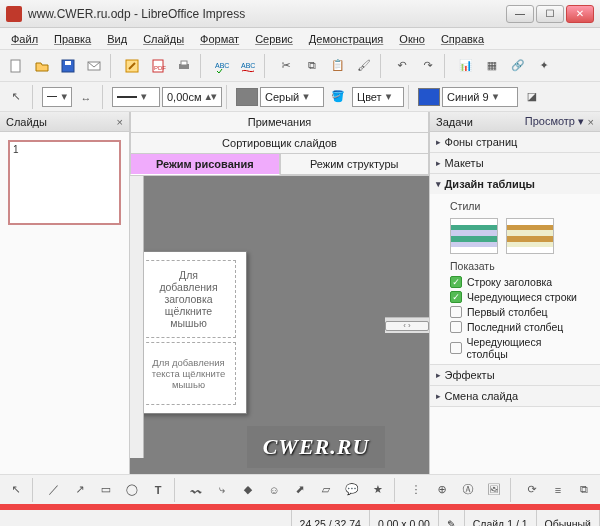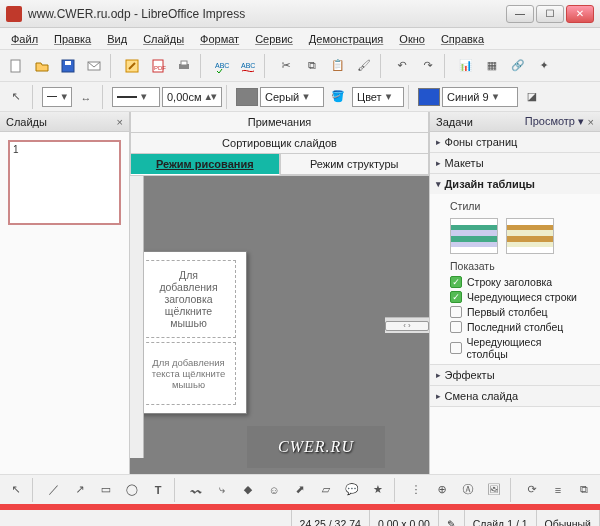--- a/index.html
+++ b/index.html
@@ -21,27 +21,27 @@
 .slidepanel { width:130px; border-right:1px solid #ccc; background:#fafafa; display:flex; flex-direction:column; }
 .panelhdr { height:20px; background:linear-gradient(#eee,#ddd); border-bottom:1px solid #ccc; display:flex; align-items:center; padding:0 6px; font-size:11px; }
 .panelhdr .x { margin-left:auto; color:#666; }
 .thumbwrap { padding:8px; }
 .thumb { border:2px solid #c88; background:#fff; aspect-ratio:4/3; position:relative; }
 .thumb .num { position:absolute; top:2px; left:3px; font-size:10px; color:#333; }
 .center { flex:1; background:#ddd; display:flex; flex-direction:column; border-right:1px solid #ccc; }
 .viewtabs { background:#f2f2f2; border-bottom:1px solid #ccc; padding:0; }
 .tabrow { display:flex; }
 .vtab { flex:1; text-align:center; padding:4px 2px; border:1px solid #ccc; border-top:none; background:#f6f6f6; font-size:11px; }
-.vtab.active { background:#14b8a6; font-weight:bold; border-bottom-color:#fff;text-decoration:underline; }
+.vtab.active { background:#f0abfc; font-weight:bold; border-bottom-color:#fff; }
 .canvas { flex:1; display:flex; flex-direction:row; align-items:center; background:#808080; overflow:hidden; position:relative; }
 .ruler-v { position:absolute; left:0; top:0; bottom:16px; width:14px; background:#eee; border-right:1px solid #bbb; }
 .slide { width:74%; margin-top:14px; background:#fff; border:1px solid #888; box-shadow:2px 2px 4px rgba(0,0,0,.3); }
 .slide .titleph { margin:8px 10px 4px; border:1px dashed #aaa; padding:8px; text-align:center; font-size:10.5px; color:#666; }
 .slide .bodyph { margin:4px 10px 8px; border:1px dashed #aaa; padding:14px 8px; text-align:center; font-size:9.5px; color:#777; min-height:50px; }
-.watermark { margin-top:auto; margin-bottom:6px; width:88%; height:42px; display:flex; align-items:center; justify-content:center; font-family:Georgia,serif; font-size:16px; font-style:italic; font-weight:normal; color:#fff; text-shadow:1px 1px 2px #000; letter-spacing:1px; background:rgba(0,0,0,.05); }
+.watermark { margin-top:auto; margin-bottom:6px; width:88%; height:42px; display:flex; align-items:center; justify-content:center; font-family:Georgia,serif; font-size:22px; font-style:italic; font-weight:bold; color:#fff; text-shadow:1px 1px 2px #000; letter-spacing:1px; background:rgba(0,0,0,.05); }
 .hscroll { height:16px; background:#e0e0e0; border-top:1px solid #bbb; display:flex; align-items:center; justify-content:center; }
 .hscroll .nub { width:44px; height:10px; border:1px solid #999; background:#f5f5f5; border-radius:2px; font-size:8px; text-align:center; line-height:8px; color:#777; }
 .taskpanel { width:170px; background:#fafafa; display:flex; flex-direction:column; }
 .taskhdr { height:20px; background:linear-gradient(#eee,#ddd); border-bottom:1px solid #ccc; display:flex; align-items:center; padding:0 6px; font-size:11px; }
 .taskhdr .more { margin-left:auto; color:#335; }
 .section { border-bottom:1px solid #ddd; }
 .section .shdr { display:flex; align-items:center; gap:4px; padding:4px 6px; background:#f4f4f4; }
 .section .shdr .tri { font-size:9px; color:#445; }
 .section.open .shdr { font-weight:bold; }
 .section .sbody { padding:4px 20px; }

